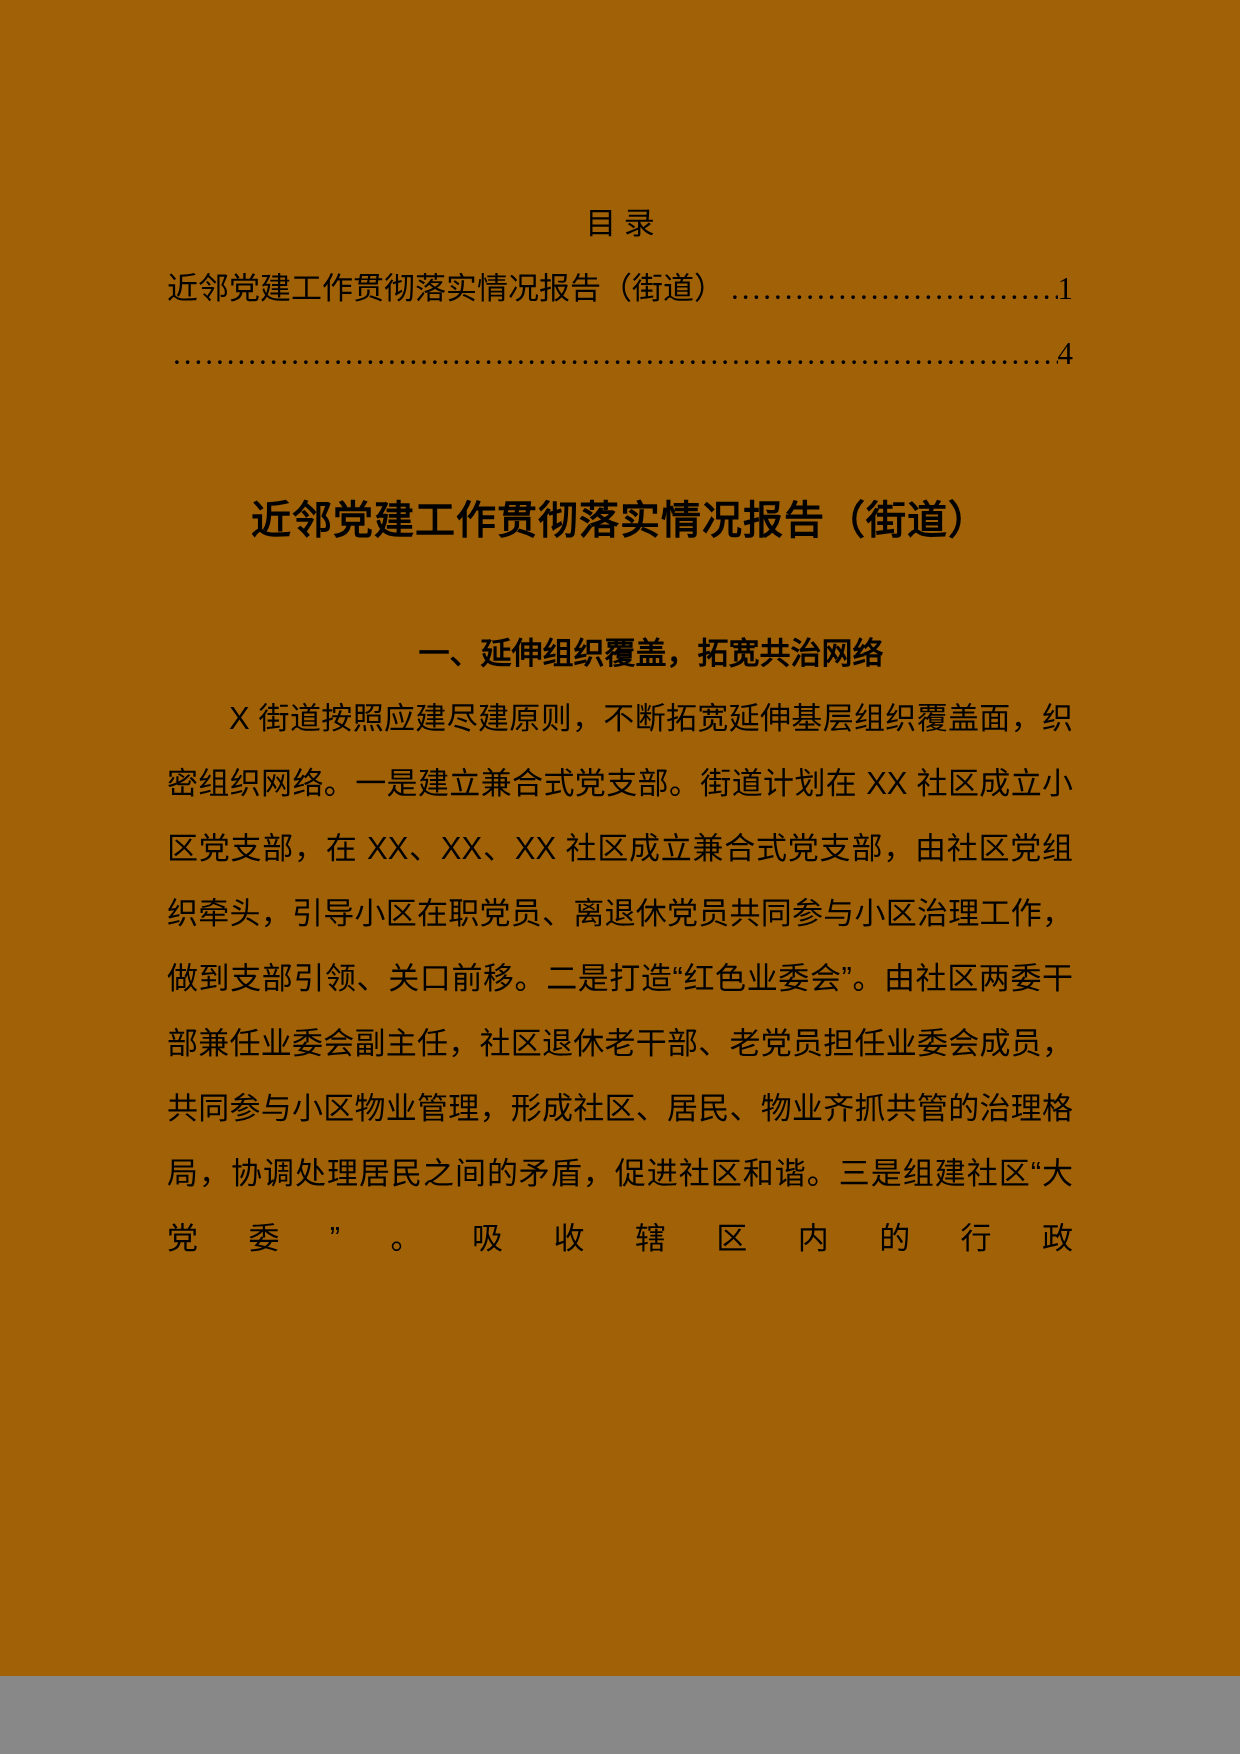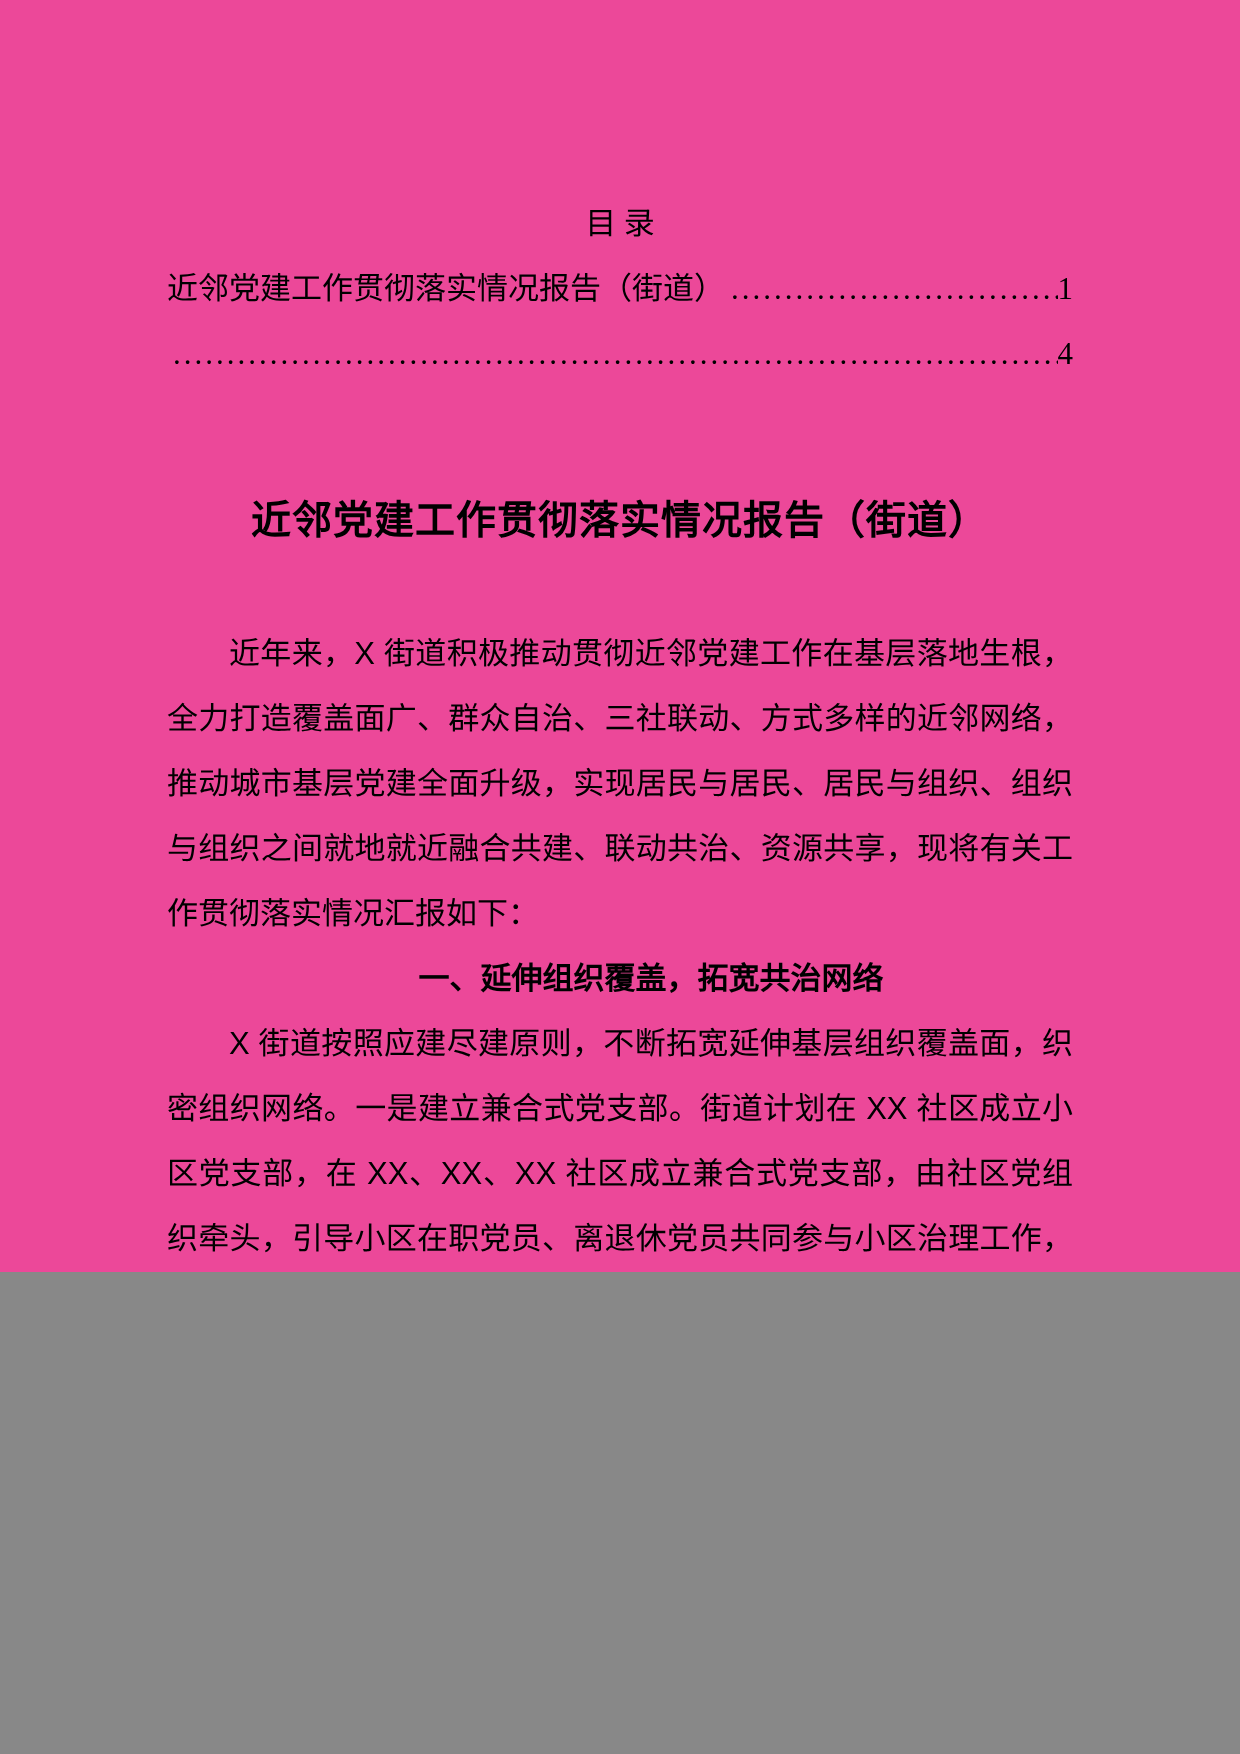--- a/index.html
+++ b/index.html
@@ -1,22 +1,22 @@
 <!DOCTYPE html>
 <html lang="zh-CN"><head>
 <meta charset="utf-8">
 <style>
   * { margin: 0; padding: 0; box-sizing: border-box; }
   html, body { background: #888; }
   .page {
     position: relative;
     width: 1240px;
-    height: 1272px;
+    height: 1676px;
     margin: 0 auto;
-    background: #ec4899;
+    background: #a16207;
     color: #000000;
     padding: 191px 167px 0 167px;
     overflow: hidden;
   }
   
   .toc-heading {
     font-family: "Liberation Serif", serif;
     font-size: 31px;
     line-height: 65px;
     font-weight: 400;
@@ -86,18 +86,17 @@
 
     <div class="toc-entry">
       <span class="toc-leader">..........................................................................................</span>
       <span class="toc-page-num">4</span>
     </div>
   </div>
 
   <h1 class="doc-title">近邻党建工作贯彻落实情况报告（街道）</h1>
 
   <div class="doc-body">
-    <p class="para">近年来，X 街道积极推动贯彻近邻党建工作在基层落地生根，全力打造覆盖面广、群众自治、三社联动、方式多样的近邻网络，推动城市基层党建全面升级，实现居民与居民、居民与组织、组织与组织之间就地就近融合共建、联动共治、资源共享，现将有关工作贯彻落实情况汇报如下：</p>
     <p class="para para-heading">一、延伸组织覆盖，拓宽共治网络</p>
     <p class="para fill-last">X 街道按照应建尽建原则，不断拓宽延伸基层组织覆盖面，织密组织网络。一是建立兼合式党支部。街道计划在 XX 社区成立小区党支部，在 XX、XX、XX 社区成立兼合式党支部，由社区党组织牵头，引导小区在职党员、离退休党员共同参与小区治理工作，做到支部引领、关口前移。二是打造“红色业委会”。由社区两委干部兼任业委会副主任，社区退休老干部、老党员担任业委会成员，共同参与小区物业管理，形成社区、居民、物业齐抓共管的治理格局，协调处理居民之间的矛盾，促进社区和谐。三是组建社区“大党委”。吸收辖区内的行政</p>
   </div>
 
 </div>
 
 </body></html>

